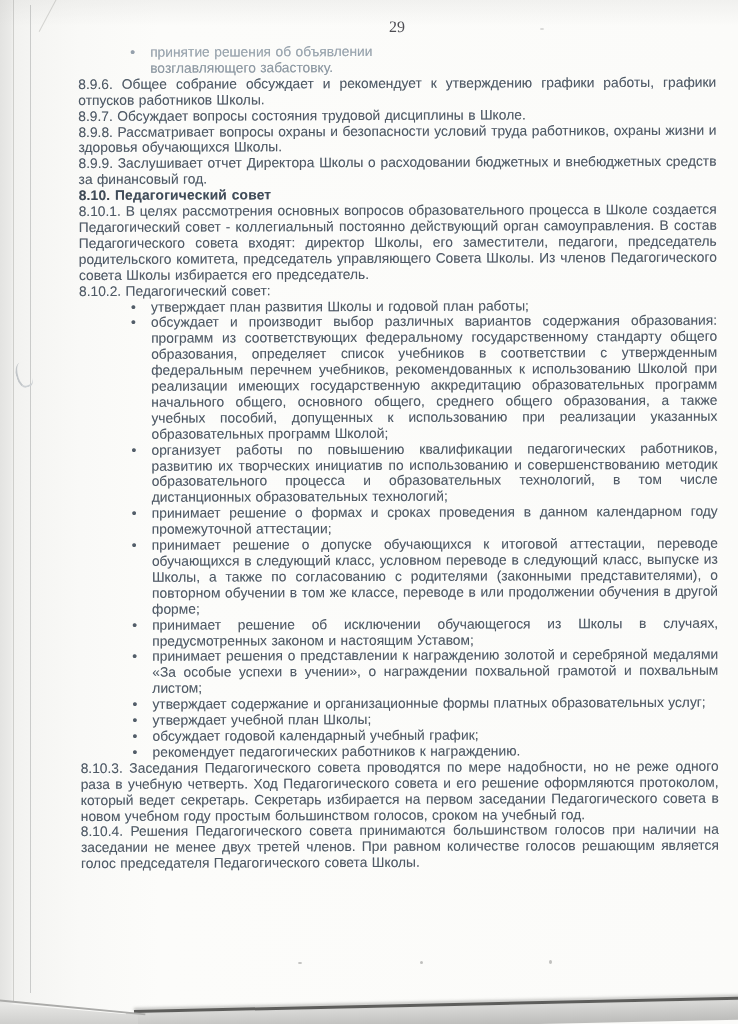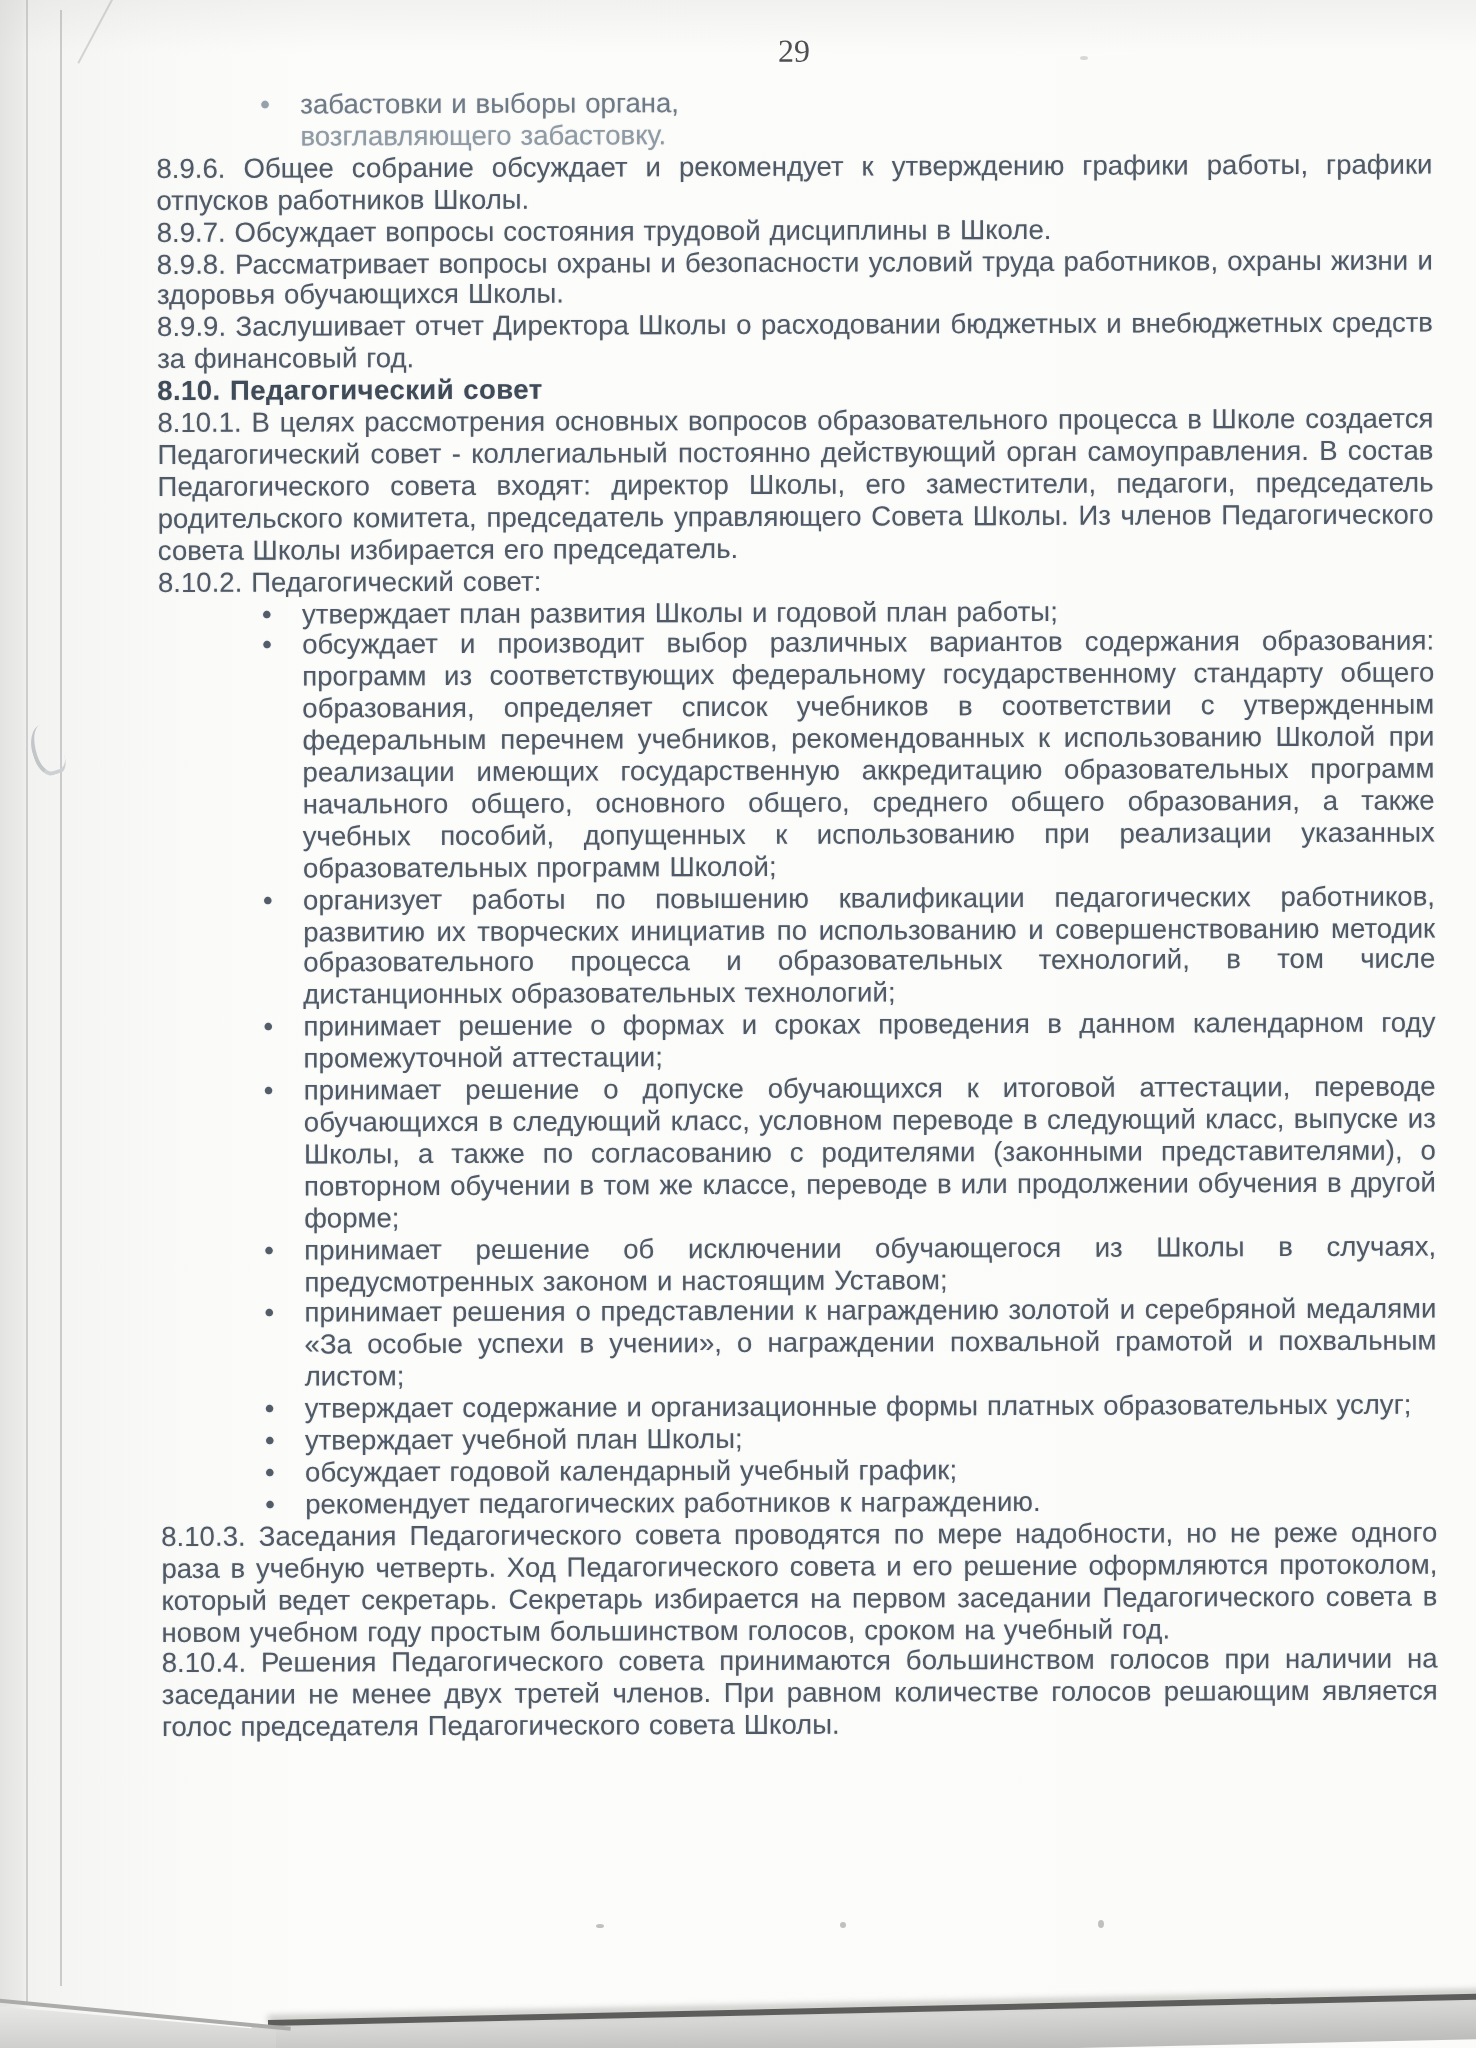--- a/index.html
+++ b/index.html
@@ -148,21 +148,21 @@
 
 <div class="content">
 
   <p class="pagenum">29</p>
 
   <ul class="blist">
     <li class="bitem faded">
       <span class="dot">•</span>
       <div class="btxt">
         <div class="j1">
-          <span class="fade-r">забастовки и выборы органа,</span>
+          <span class="fade-l">принятие решения об объявлении</span>
         </div>
         <div class="fade-2">возглавляющего забастовку.</div>
       </div>
     </li>
   </ul>
 
   <p class="para">8.9.6. Общее собрание обсуждает и рекомендует к утверждению графики работы, графики отпусков работников Школы.</p>
   <p class="para">8.9.7. Обсуждает вопросы состояния трудовой дисциплины в Школе.</p>
   <p class="para">8.9.8. Рассматривает вопросы охраны и безопасности условий труда работников, охраны жизни и здоровья обучающихся Школы.</p>
   <p class="para">8.9.9. Заслушивает отчет Директора Школы о расходовании бюджетных и внебюджетных средств за финансовый год.</p>

